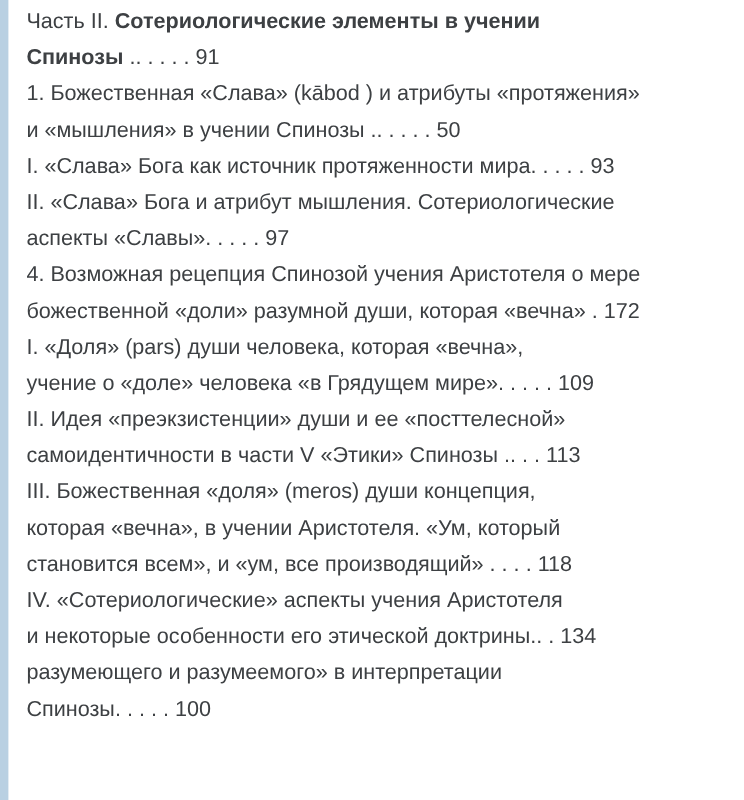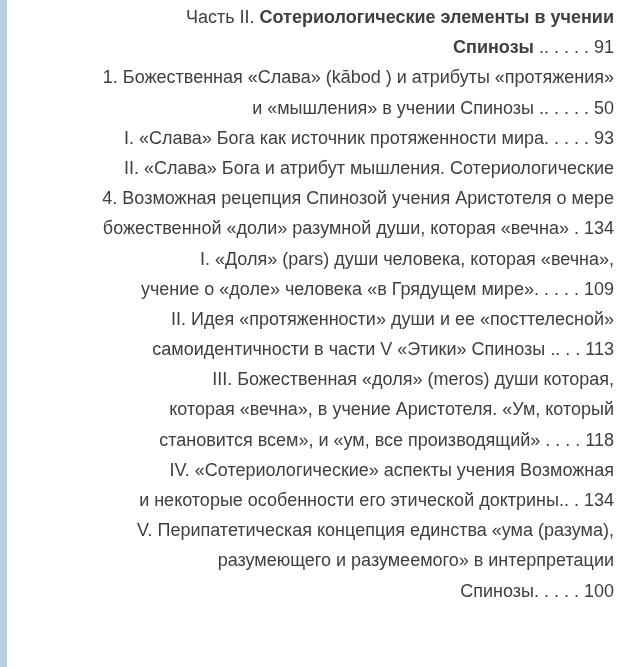--- a/index.html
+++ b/index.html
@@ -16,21 +16,20 @@
     height:667px;
     background:var(--bg);
     font-family:"Liberation Sans", sans-serif;
     overflow:hidden;
   }
   .page{
     position:relative;
     width:620px;
     height:667px;
     background:var(--bg);
-    text-align:right;
   }
   .accent-bar{
     position:absolute;
     left:0;
     top:0;
     width:7px;
     height:667px;
     background:var(--accent);
   }
   .toc{
@@ -63,28 +62,28 @@
 <div class="page">
   <div class="accent-bar"></div>
 
   <div class="toc">
     <div class="line"><span class="n">Часть II. </span><span class="b">Сотериологические элементы в учении</span></div>
     <div class="line"><span class="b">Спинозы</span><span class="n"> .. . . . . 91</span></div>
     <div class="line"><span class="n">1. Божественная «Слава» (kābod ) и атрибуты «протяжения»</span></div>
     <div class="line"><span class="n">и «мышления» в учении Спинозы .. . . . . 50</span></div>
     <div class="line"><span class="n">I. «Слава» Бога как источник протяженности мира. . . . . 93</span></div>
     <div class="line"><span class="n">II. «Слава» Бога и атрибут мышления. Сотериологические</span></div>
+    <div class="line"><span class="n">аспекты «Славы». . . . . 97</span></div>
     <div class="line"><span class="n">4. Возможная рецепция Спинозой учения Аристотеля о мере</span></div>
-    <div class="line"><span class="n">божественной «доли» разумной души, которая «вечна» . 134</span></div>
+    <div class="line"><span class="n">божественной «доли» разумной души, которая «вечна» . 172</span></div>
     <div class="line"><span class="n">I. «Доля» (pars) души человека, которая «вечна»,</span></div>
     <div class="line"><span class="n">учение о «доле» человека «в Грядущем мире». . . . . 109</span></div>
-    <div class="line"><span class="n">II. Идея «протяженности» души и ее «посттелесной»</span></div>
+    <div class="line"><span class="n">II. Идея «преэкзистенции» души и ее «посттелесной»</span></div>
     <div class="line"><span class="n">самоидентичности в части V «Этики» Спинозы .. . . 113</span></div>
-    <div class="line"><span class="n">III. Божественная «доля» (meros) души которая,</span></div>
-    <div class="line"><span class="n">которая «вечна», в учение Аристотеля. «Ум, который</span></div>
+    <div class="line"><span class="n">III. Божественная «доля» (meros) души концепция,</span></div>
+    <div class="line"><span class="n">которая «вечна», в учении Аристотеля. «Ум, который</span></div>
     <div class="line"><span class="n">становится всем», и «ум, все производящий» . . . . 118</span></div>
-    <div class="line"><span class="n">IV. «Сотериологические» аспекты учения Возможная</span></div>
+    <div class="line"><span class="n">IV. «Сотериологические» аспекты учения Аристотеля</span></div>
     <div class="line"><span class="n">и некоторые особенности его этической доктрины.. . 134</span></div>
-    <div class="line"><span class="n">V. Перипатетическая концепция единства «ума (разума),</span></div>
     <div class="line"><span class="n">разумеющего и разумеемого» в интерпретации</span></div>
     <div class="line"><span class="n">Спинозы. . . . . 100</span></div>
   </div>
 </div>
 
 </body></html>

